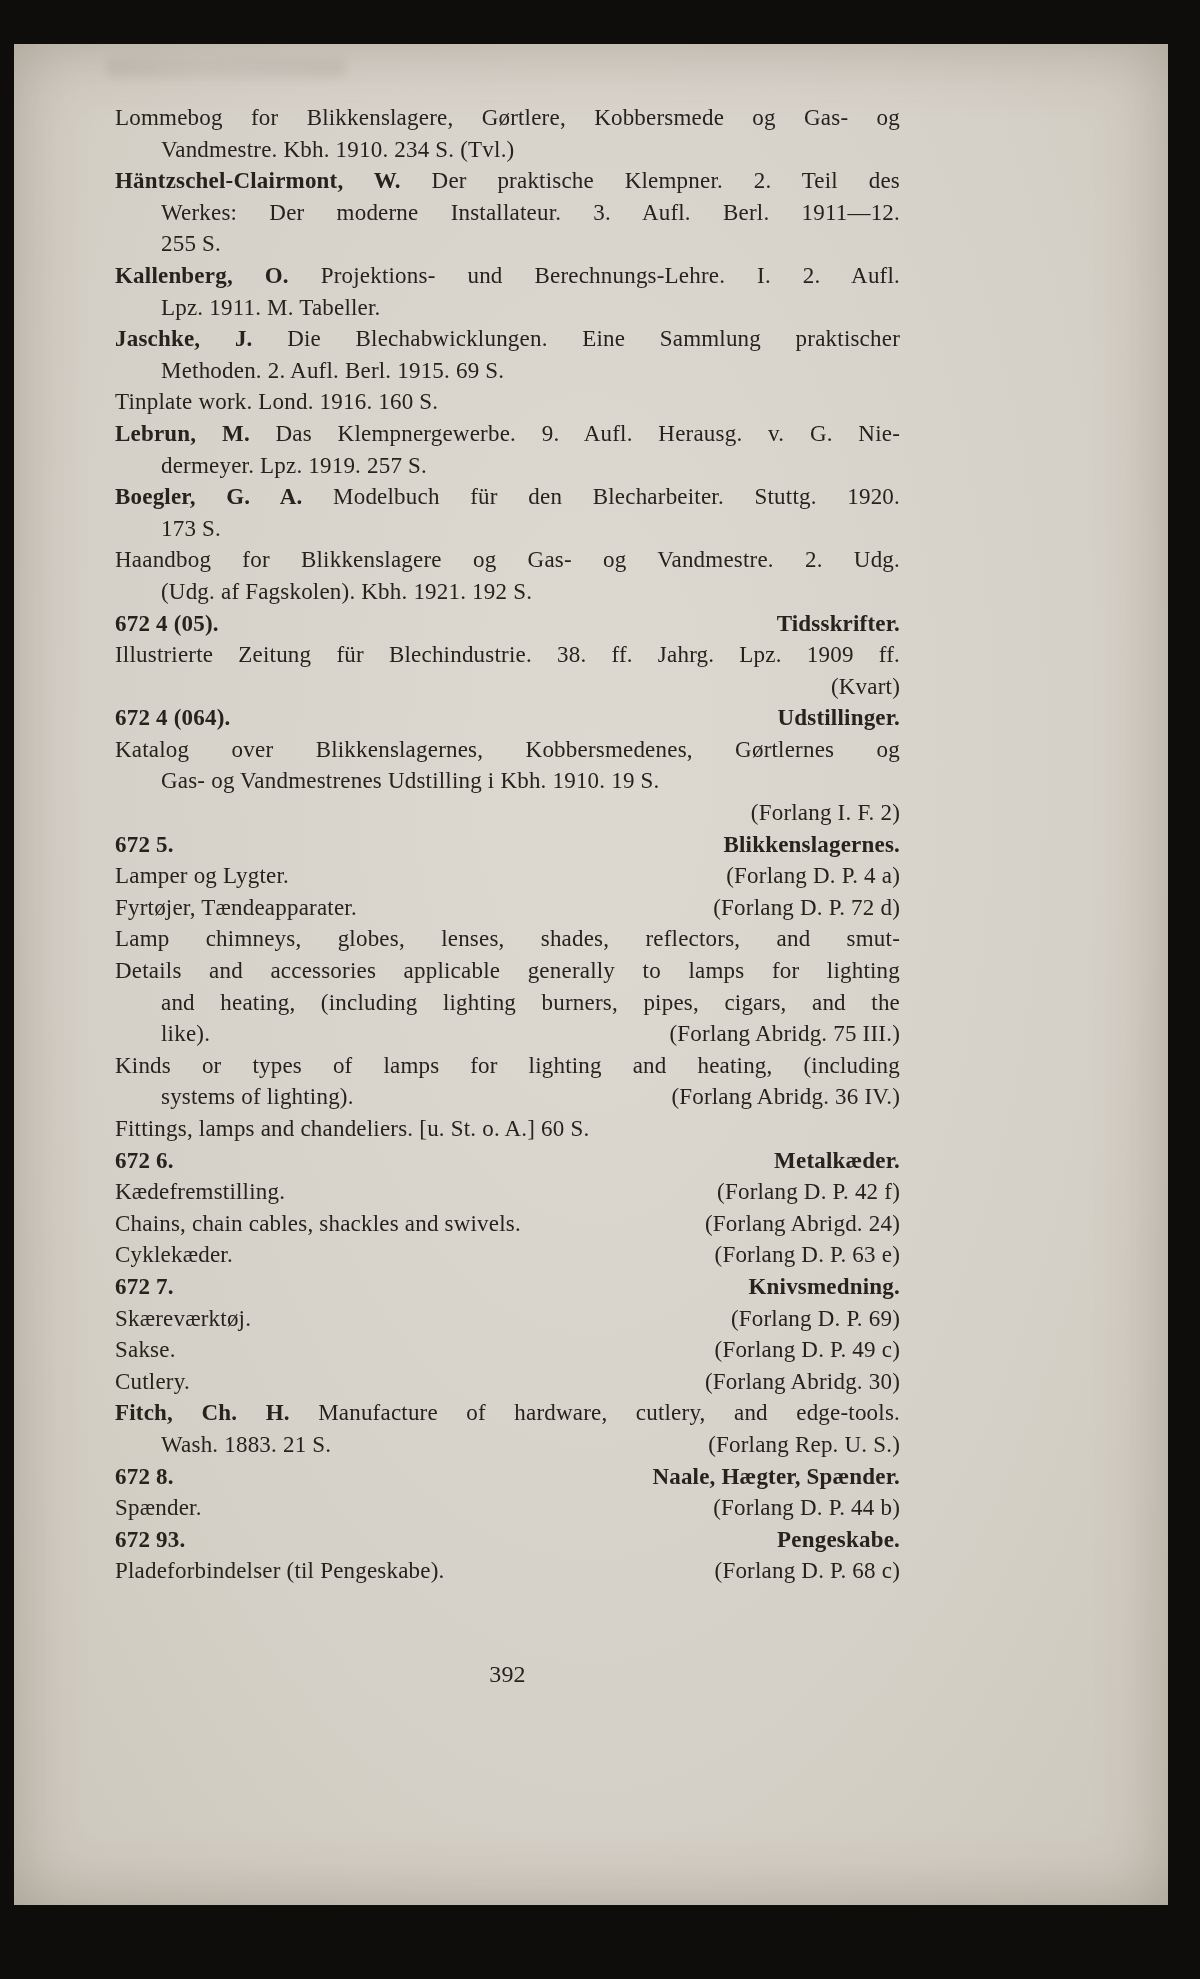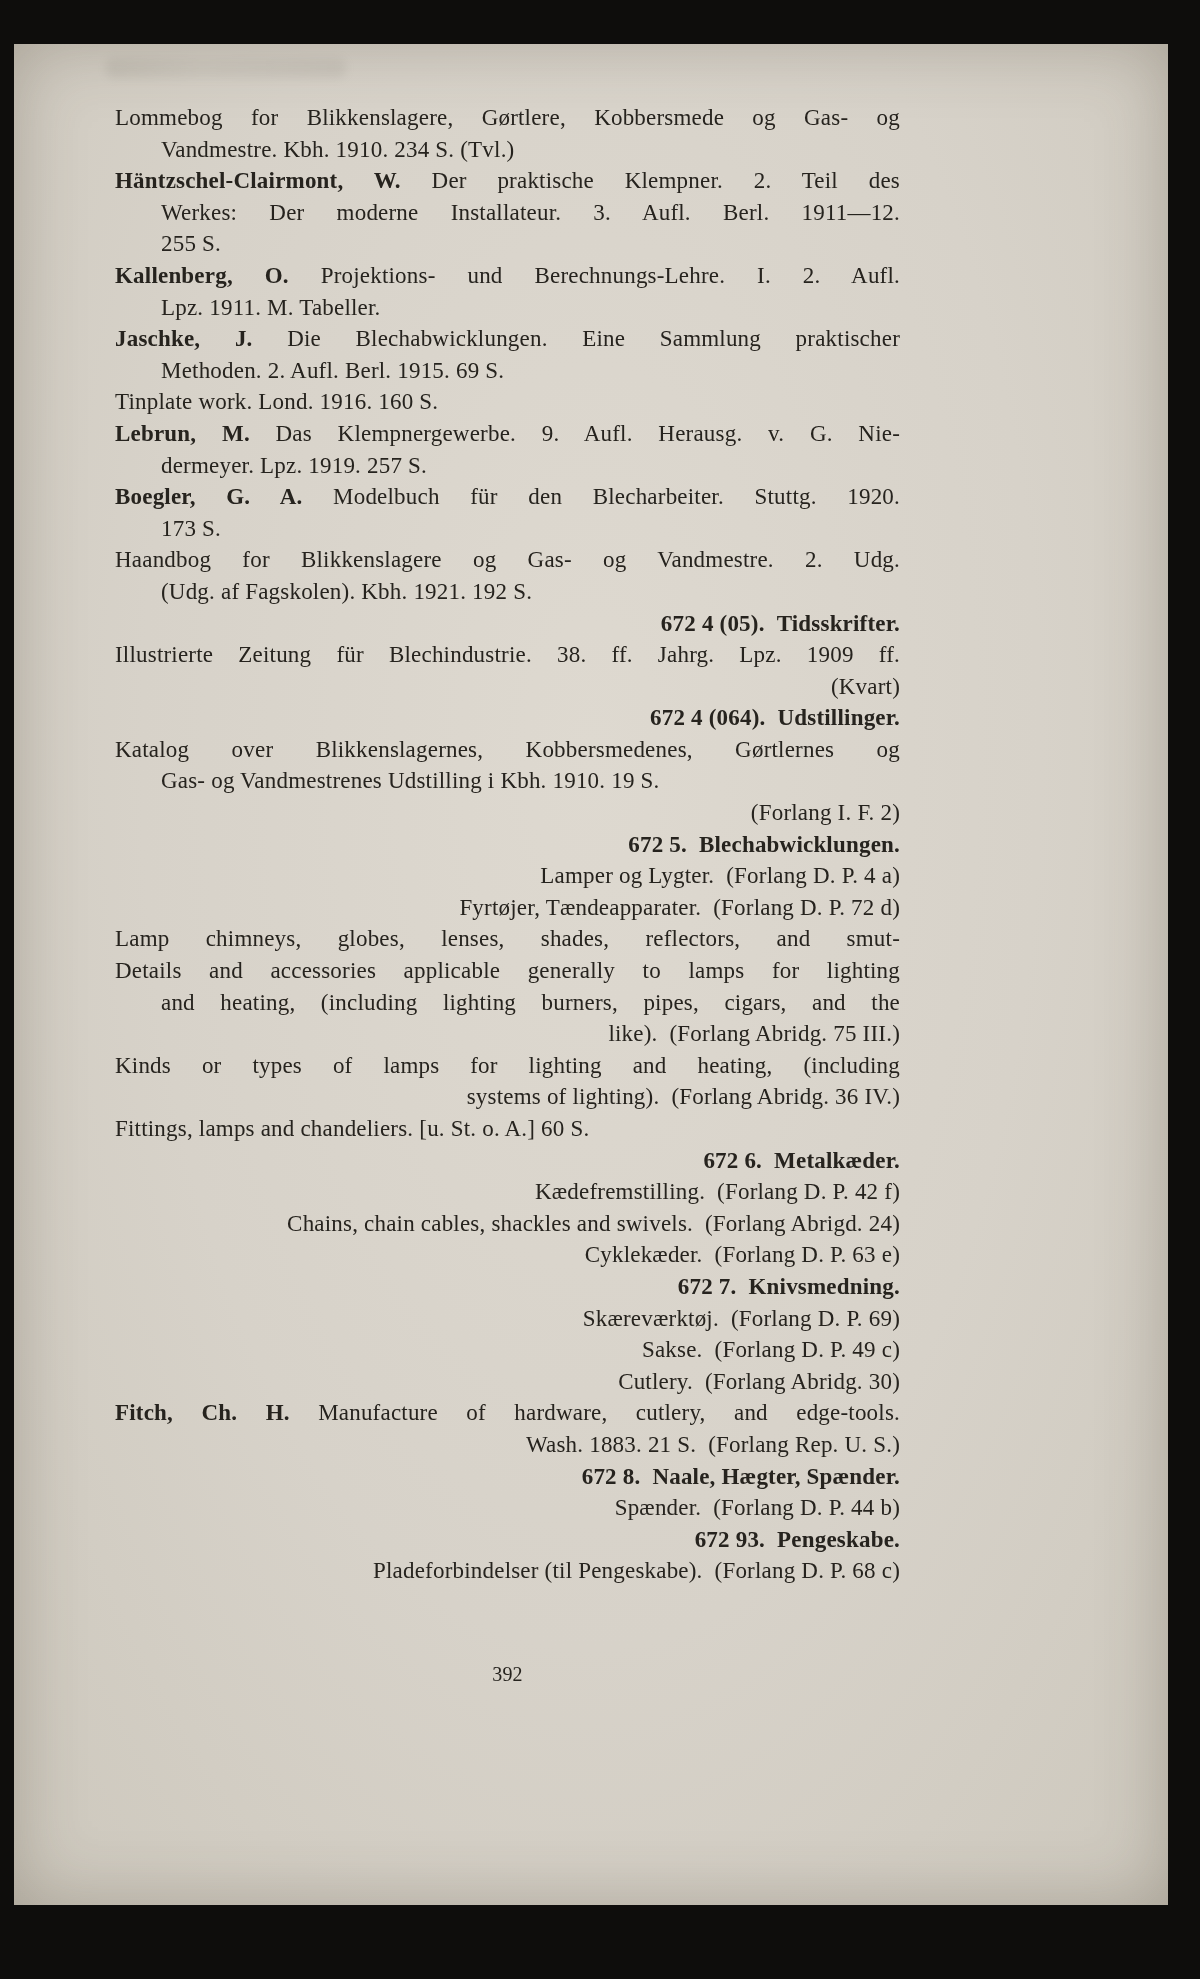--- a/index.html
+++ b/index.html
@@ -46,31 +46,31 @@
     letter-spacing: 0.2px;
   }
   .block { margin: 0; }
   .line { min-height: 31.6px; white-space: normal; }
   .line.justify {
     text-align: justify;
     text-align-last: justify;
   }
   .line.has-right {
     display: flex;
-    justify-content: flex-end;
+    justify-content: space-between;
     align-items: baseline;
   }
   .line.indent { padding-left: 46px; }
   .bold { font-weight: bold; }
   .left-part { text-align: left; }
   .right-part { text-align: right; white-space: nowrap; padding-left: 12px; }
   .page-number {
     margin-top: 72px;
     text-align: center;
-    font-size: 20px;
+    font-size: 24px;
     color: #26231e;
   }
 </style>
 </head>
 <body>
 
 <div class="scan">
   <div class="paper">
     <div class="artifact"></div>
     <div class="content">
@@ -130,21 +130,21 @@
           <div class="line justify"><span class="left-part">Katalog over Blikkenslagernes, Kobbersmedenes, Gørtlernes og</span></div>
           <div class="line indent"><span class="left-part">Gas- og Vandmestrenes Udstilling i Kbh. 1910. 19 S.</span></div>
           <div class="line has-right">
             <span class="left-part"></span>
             <span class="right-part">(Forlang I. F. 2)</span>
           </div>
         </div>
         <div class="block">
           <div class="line has-right">
             <span class="left-part"><span class="bold">672 5.</span></span>
-            <span class="right-part bold">Blechabwicklungen.</span>
+            <span class="right-part bold">Blikkenslagernes.</span>
           </div>
         </div>
         <div class="block">
           <div class="line has-right">
             <span class="left-part">Lamper og Lygter.</span>
             <span class="right-part">(Forlang D. P. 4 a)</span>
           </div>
         </div>
         <div class="block">
           <div class="line has-right">

